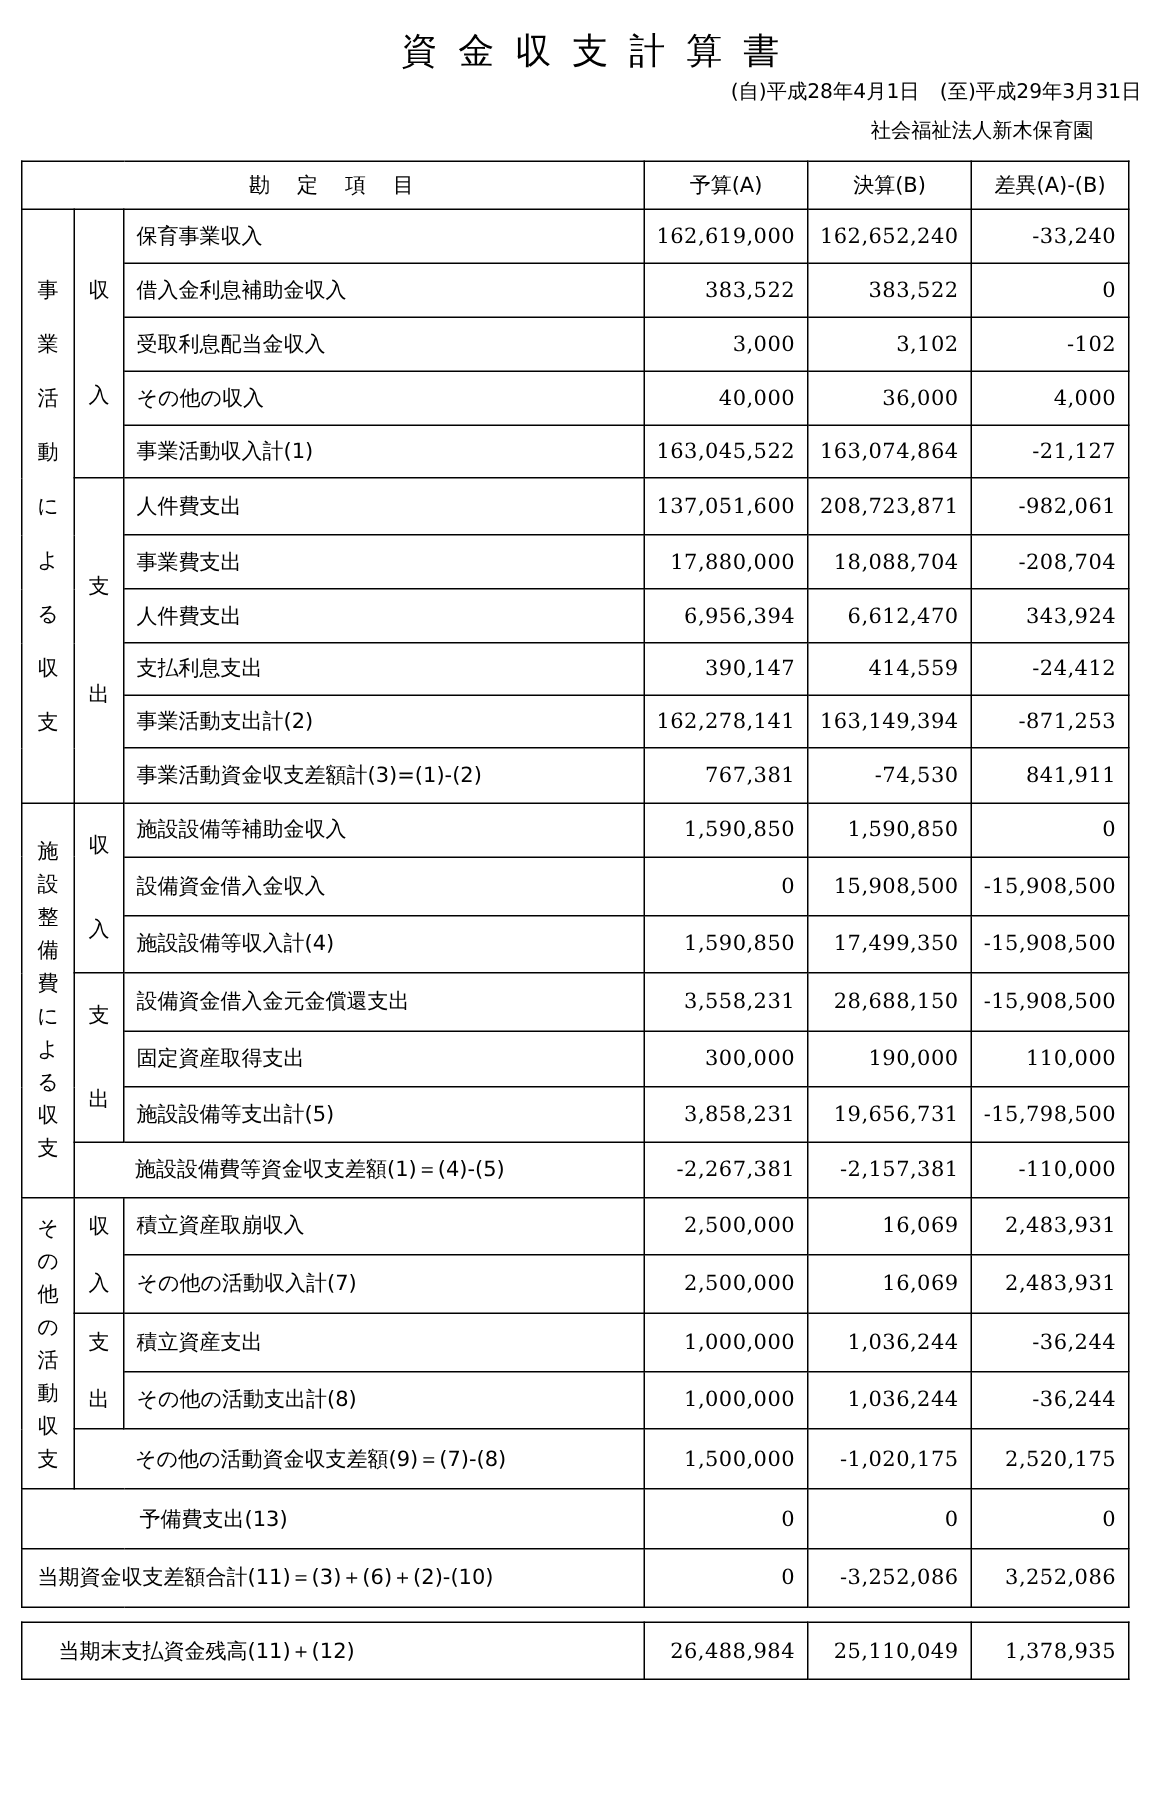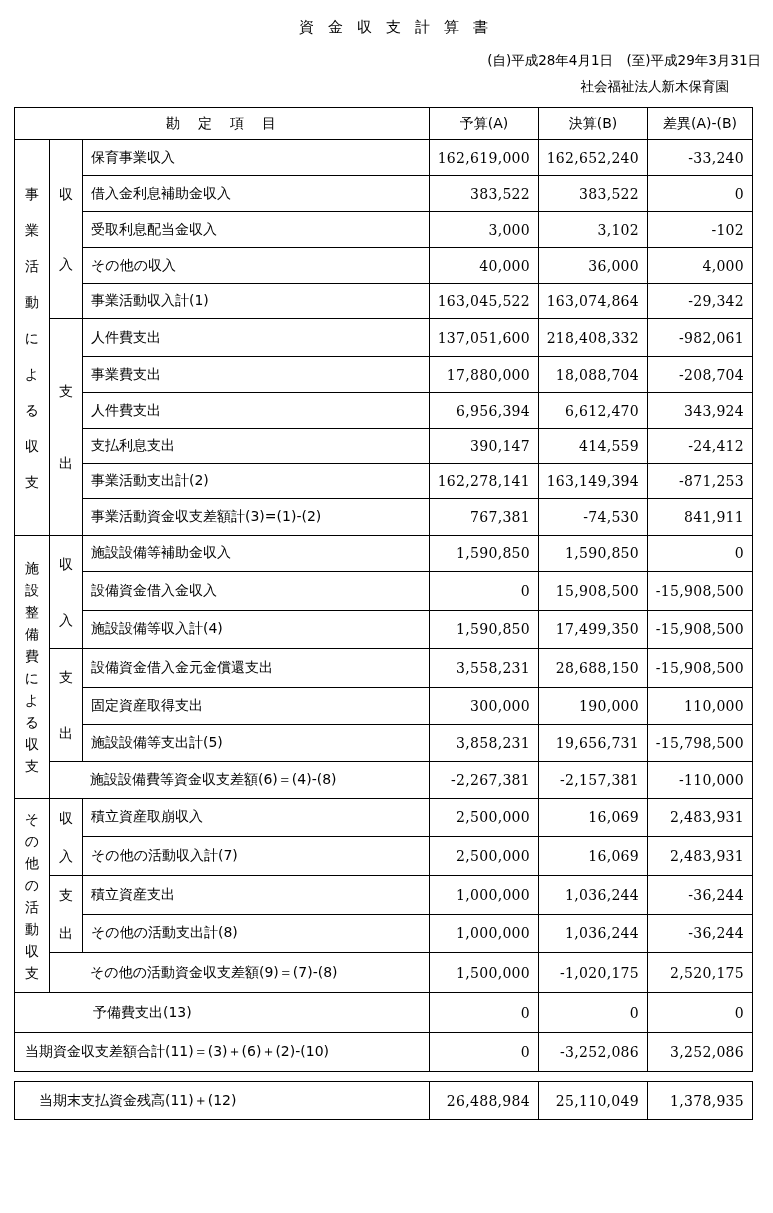--- a/index.html
+++ b/index.html
@@ -1,17 +1,17 @@
 <!DOCTYPE html>
 <html><head>
 <meta charset="utf-8">
 <style>
   html, body { margin:0; padding:0; background:#fff; }
   body { width:773px; height:1213px; position:relative; font-family:"DejaVu Serif", "Liberation Serif", serif; color:#000; overflow:hidden; }
-  .title { position:absolute; top:18px; left:0; width:773px; text-align:center; font-size:15px; letter-spacing:14px; font-family:"DejaVu Sans", sans-serif; padding-left:28px; box-sizing:border-box; }
+  .title { position:absolute; top:18px; left:0; width:773px; text-align:center; font-size:24px; letter-spacing:14px; font-family:"DejaVu Sans", sans-serif; padding-left:28px; box-sizing:border-box; }
   .period { position:absolute; top:52px; right:12px; font-size:13.5px; font-family:"DejaVu Sans", sans-serif; }
   .org { position:absolute; top:78px; right:44px; font-size:13.5px; font-family:"DejaVu Sans", sans-serif; }
   table { border-collapse:collapse; position:absolute; table-layout:fixed; }
   td, th { border:1.5px solid #000; padding:0; font-size:14px; font-weight:normal; }
   .main { top:107px; left:14px; width:738px; }
   .bal { top:1081px; left:14px; width:738px; }
   th { height:31px; font-family:"DejaVu Sans", sans-serif; font-size:14px;margin-top:29px; }
   .num { text-align:right; padding-right:8px; font-family:"DejaVu Serif", serif; font-size:14px; letter-spacing:0.3px; }
   .lbl { padding-left:8px; font-family:"DejaVu Sans", sans-serif; font-size:14px; }
   .vert { text-align:center; vertical-align:middle; font-family:"DejaVu Sans", sans-serif; font-size:14px; line-height:1.2; }
@@ -77,30 +77,30 @@
   <tr style="height:36px">
     <td class="lbl">その他の収入</td>
     <td class="num">40,000</td>
     <td class="num">36,000</td>
     <td class="num">4,000</td>
   </tr>
   <tr style="height:35px">
     <td class="lbl">事業活動収入計(1)</td>
     <td class="num">163,045,522</td>
     <td class="num">163,074,864</td>
-    <td class="num">-29,342</td>
+    <td class="num">-21,127</td>
   </tr>
   <tr style="height:38px">
     <td rowspan="6" class="vert" style="line-height:72px">
           <span>支</span>
           <span>出</span>
         </td>
     <td class="lbl">人件費支出</td>
     <td class="num">137,051,600</td>
-    <td class="num">218,408,332</td>
+    <td class="num">208,723,871</td>
     <td class="num">-982,061</td>
   </tr>
   <tr style="height:36px">
     <td class="lbl">事業費支出</td>
     <td class="num">17,880,000</td>
     <td class="num">18,088,704</td>
     <td class="num">-208,704</td>
   </tr>
   <tr style="height:36px">
     <td class="lbl">人件費支出</td>
@@ -177,21 +177,21 @@
     <td class="num">190,000</td>
     <td class="num">110,000</td>
   </tr>
   <tr style="height:35px">
     <td class="lbl">施設設備等支出計(5)</td>
     <td class="num">3,858,231</td>
     <td class="num">19,656,731</td>
     <td class="num">-15,798,500</td>
   </tr>
   <tr style="height:37px">
-    <td colspan="2" class="lbl" style="padding-left:40px">施設設備費等資金収支差額(6)＝(4)-(8)</td>
+    <td colspan="2" class="lbl" style="padding-left:40px">施設設備費等資金収支差額(1)＝(4)-(5)</td>
     <td class="num">-2,267,381</td>
     <td class="num">-2,157,381</td>
     <td class="num">-110,000</td>
   </tr>
 
   <tr style="height:37px">
     <td rowspan="5" class="vert" style="line-height:22px">
           <span>そ</span>
           <span>の</span>
           <span>他</span>

